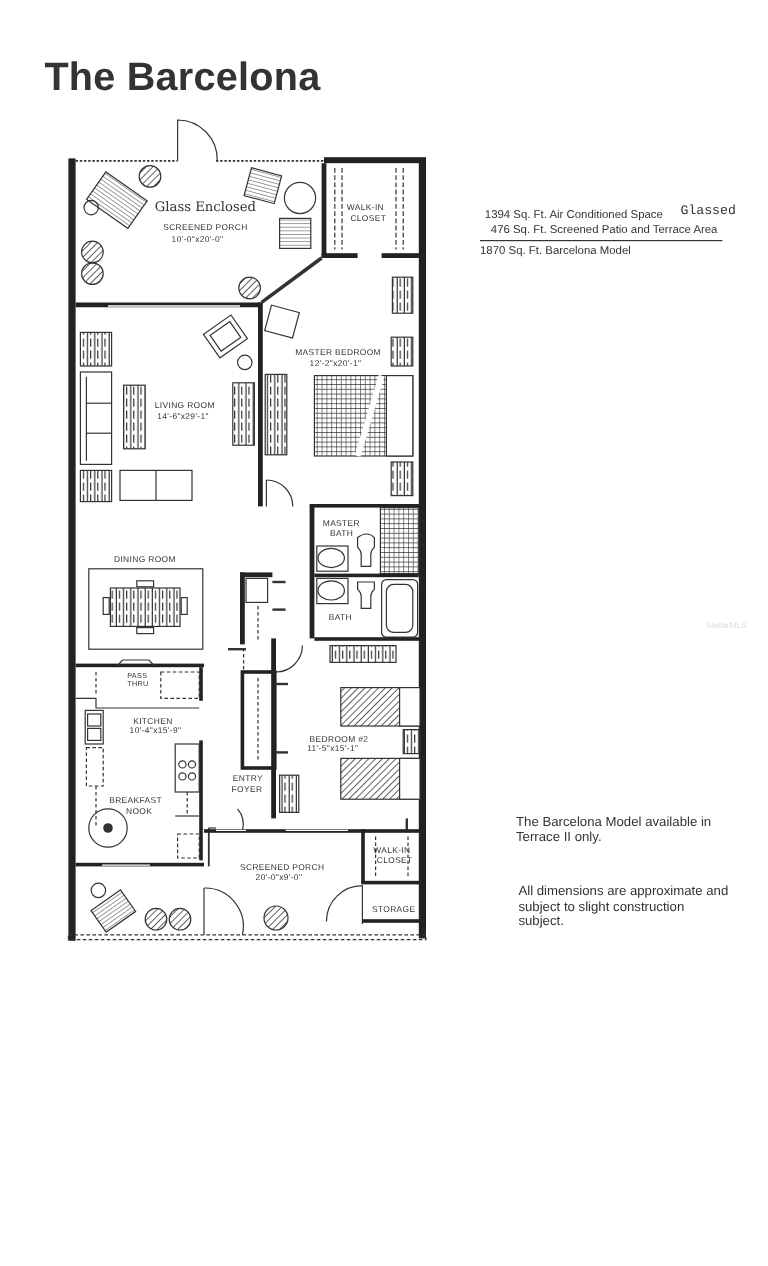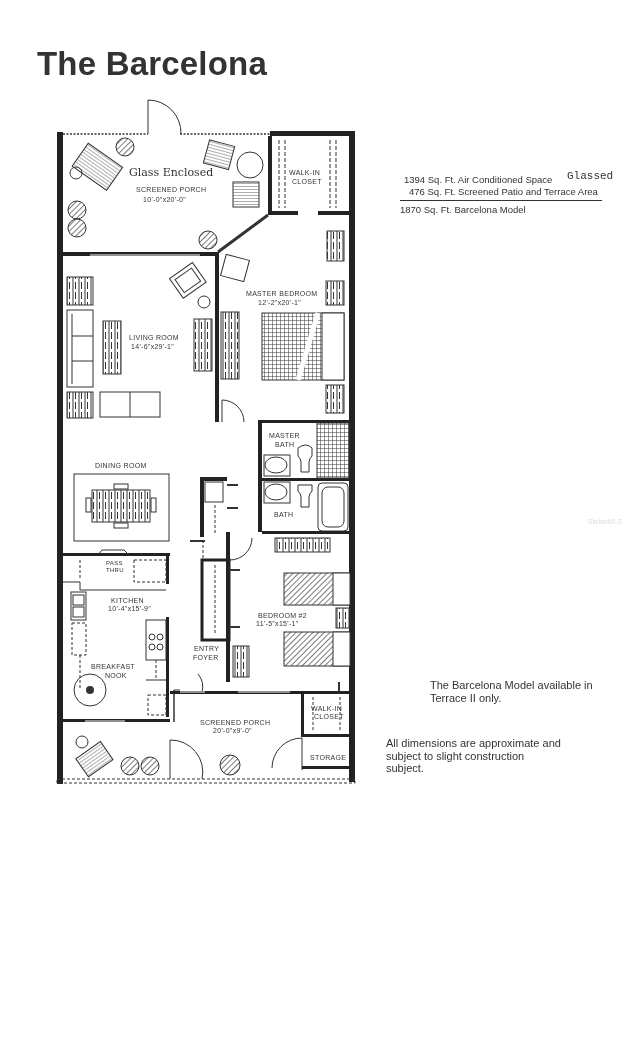--- a/index.html
+++ b/index.html
@@ -8,21 +8,21 @@
   .title { position:absolute; left:37px; top:45px; font-size:33px; font-weight:bold;
            letter-spacing:0.2px; color:#333; }
   .plan { position:absolute; left:0; top:0; }
   .sqft { position:absolute; left:400px; top:174px; font-size:9.5px; color:#333; line-height:12px; }
   .sqft .l1 { padding-left:4px; }
   .sqft .l2 { padding-left:9px; }
   .sqft .rule { width:202px; height:1px; background:#333; margin:2px 0 3px 0; }
   .glassed { position:absolute; left:567px; top:170px; font-family:Liberation Mono, monospace;
              font-size:11px; color:#333; }
   .note1 { position:absolute; left:430px; top:679px; font-size:11px; line-height:13px; color:#333; }
-  .note2 { position:absolute; left:386px; top:737px; font-size:11px; line-height:12.5px; color:#333; }
+  .note2 { position:absolute; left:432px; top:737px; font-size:11px; line-height:12.5px; color:#333; }
   .wm { position:absolute; left:588px; top:518px; font-size:7px; color:#ddd; }
   .lbl { font-family:"Liberation Sans", sans-serif; font-size:7px; fill:#333; letter-spacing:0.3px; }
   .lblserif { font-family:"DejaVu Serif", serif; font-size:11px; fill:#333; }
 </style>
 </head>
 <body>
 
 <div class="title">The Barcelona</div>
 
 <svg class="plan" width="640" height="1055" viewBox="0 0 640 1055">

